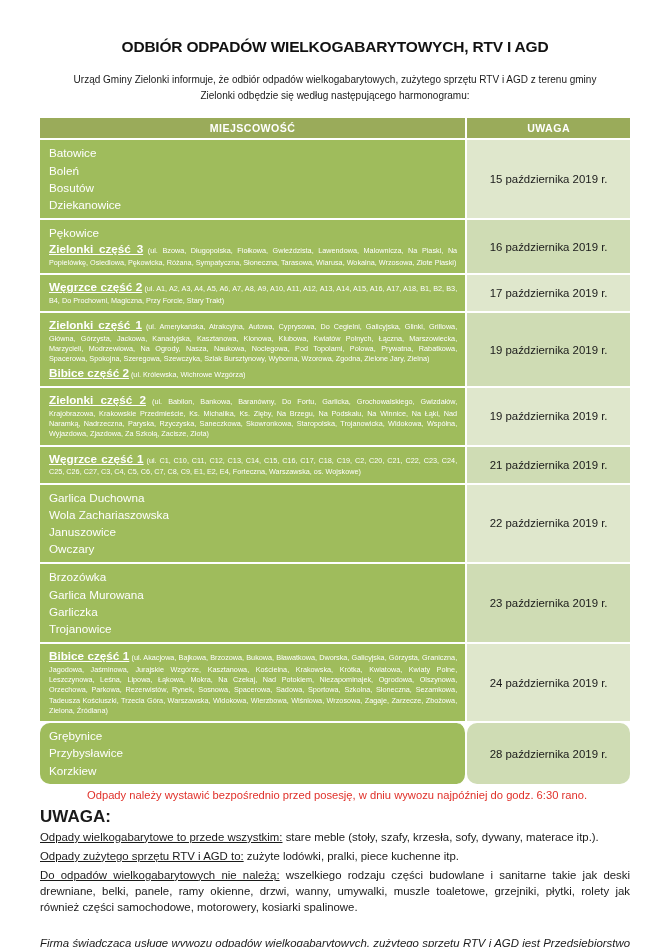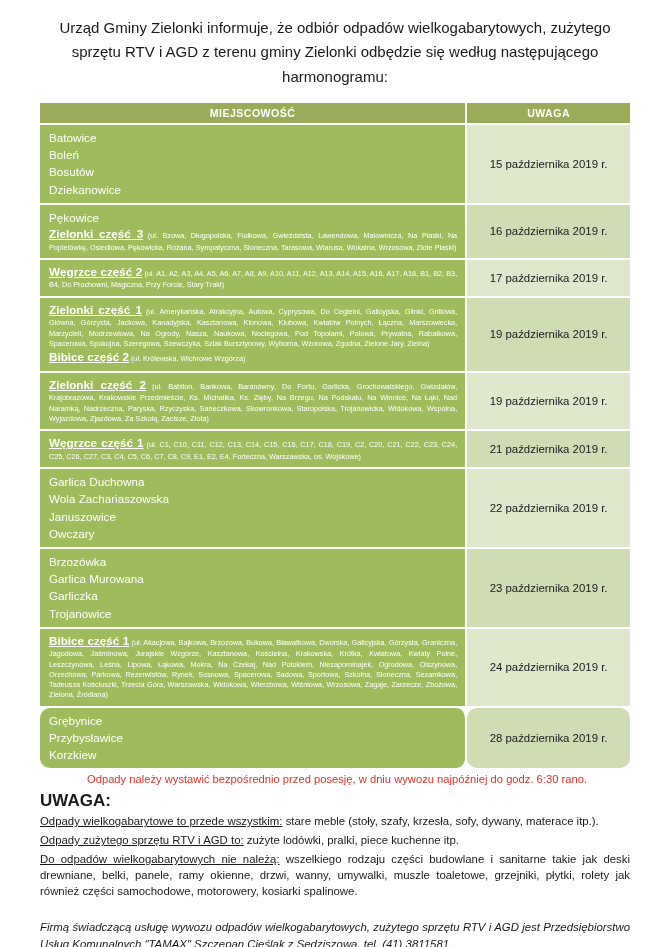--- a/index.html
+++ b/index.html
@@ -25,21 +25,21 @@
     text-align: center;
     font-size: 15.5px;
     font-weight: bold;
     letter-spacing: -0.2px;
     margin: 0;
     padding-top: 38px;
     color: #111111;
   }
   .intro {
     text-align: center;
-    font-size: 15px;
+    font-size: 10px;
     line-height: 1.62;
     margin: 0;
     padding-top: 16px;
     padding-left: 18px;
     padding-right: 18px;
     color: #1a1a1a;
   }
 
   
   .schedule {
@@ -142,20 +142,21 @@
     margin: 0;
     padding-top: 19px;
     text-align: justify;
   }
 </style>
 </head>
 <body>
 
 <div class="page">
 
+  <h1 class="doc-title">ODBIÓR ODPADÓW WIELKOGABARYTOWYCH, RTV I AGD</h1>
 
   <p class="intro">Urząd Gminy Zielonki informuje, że odbiór odpadów wielkogabarytowych, zużytego sprzętu RTV i AGD z terenu gminy Zielonki odbędzie się według następującego harmonogramu:</p>
 
   <table class="schedule">
     <colgroup>
       <col class="c-place">
       <col class="c-date">
     </colgroup>
     <thead>
       <tr>

